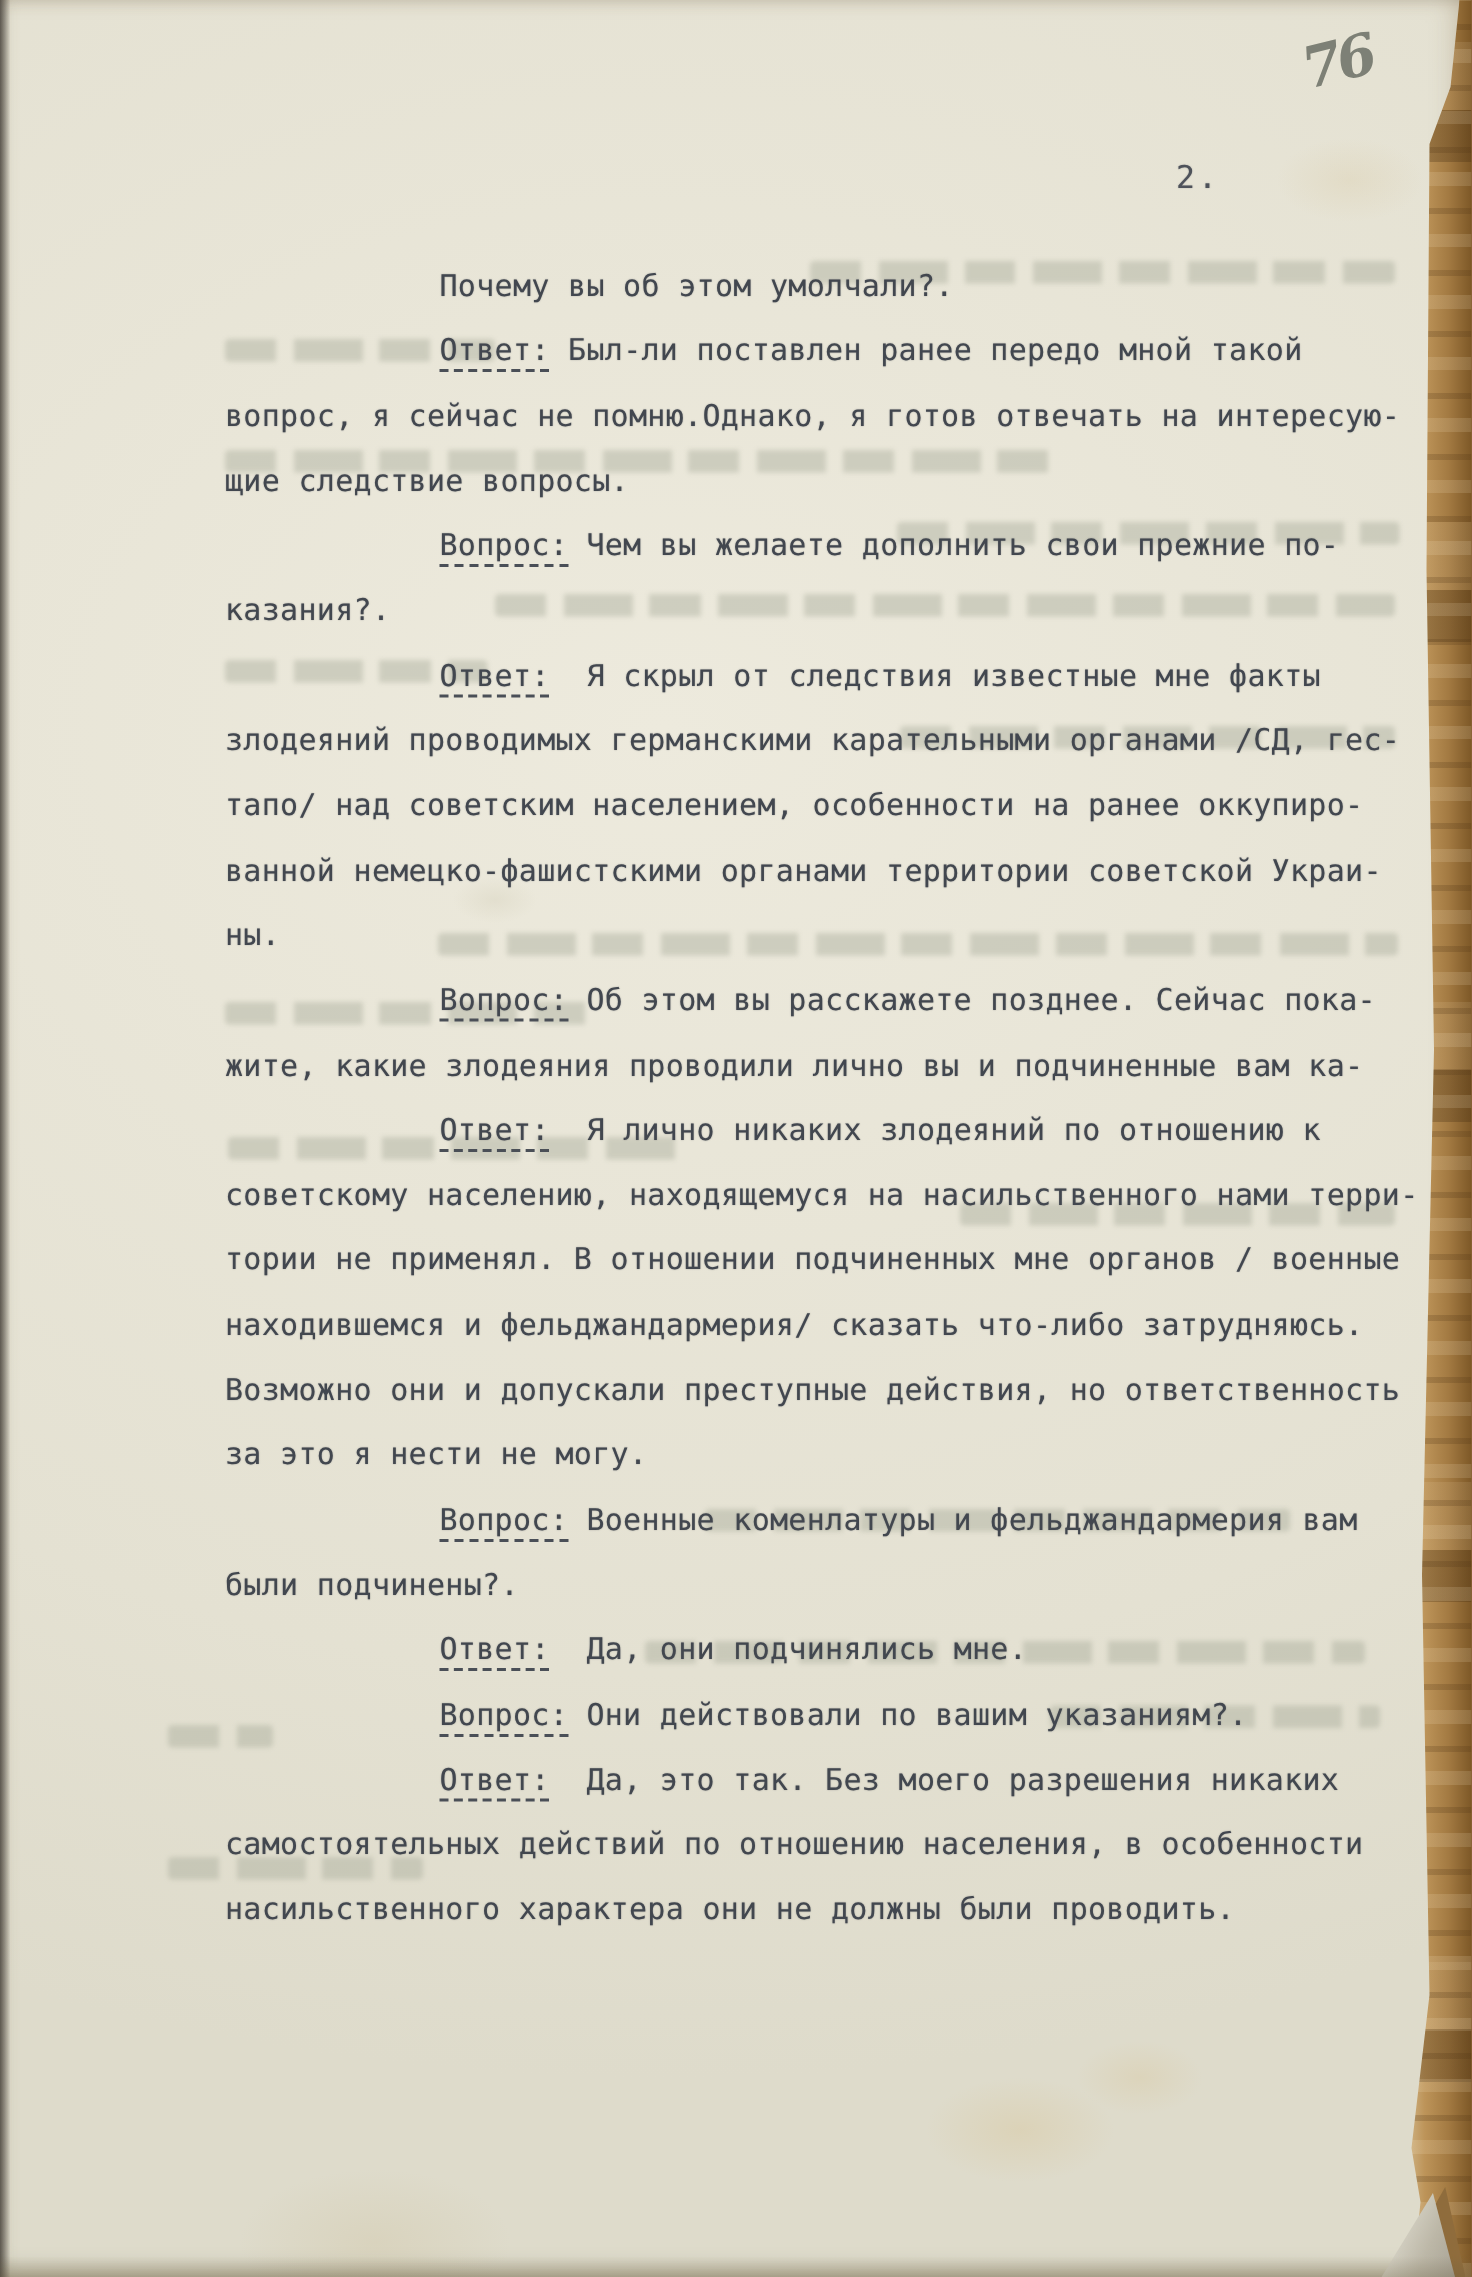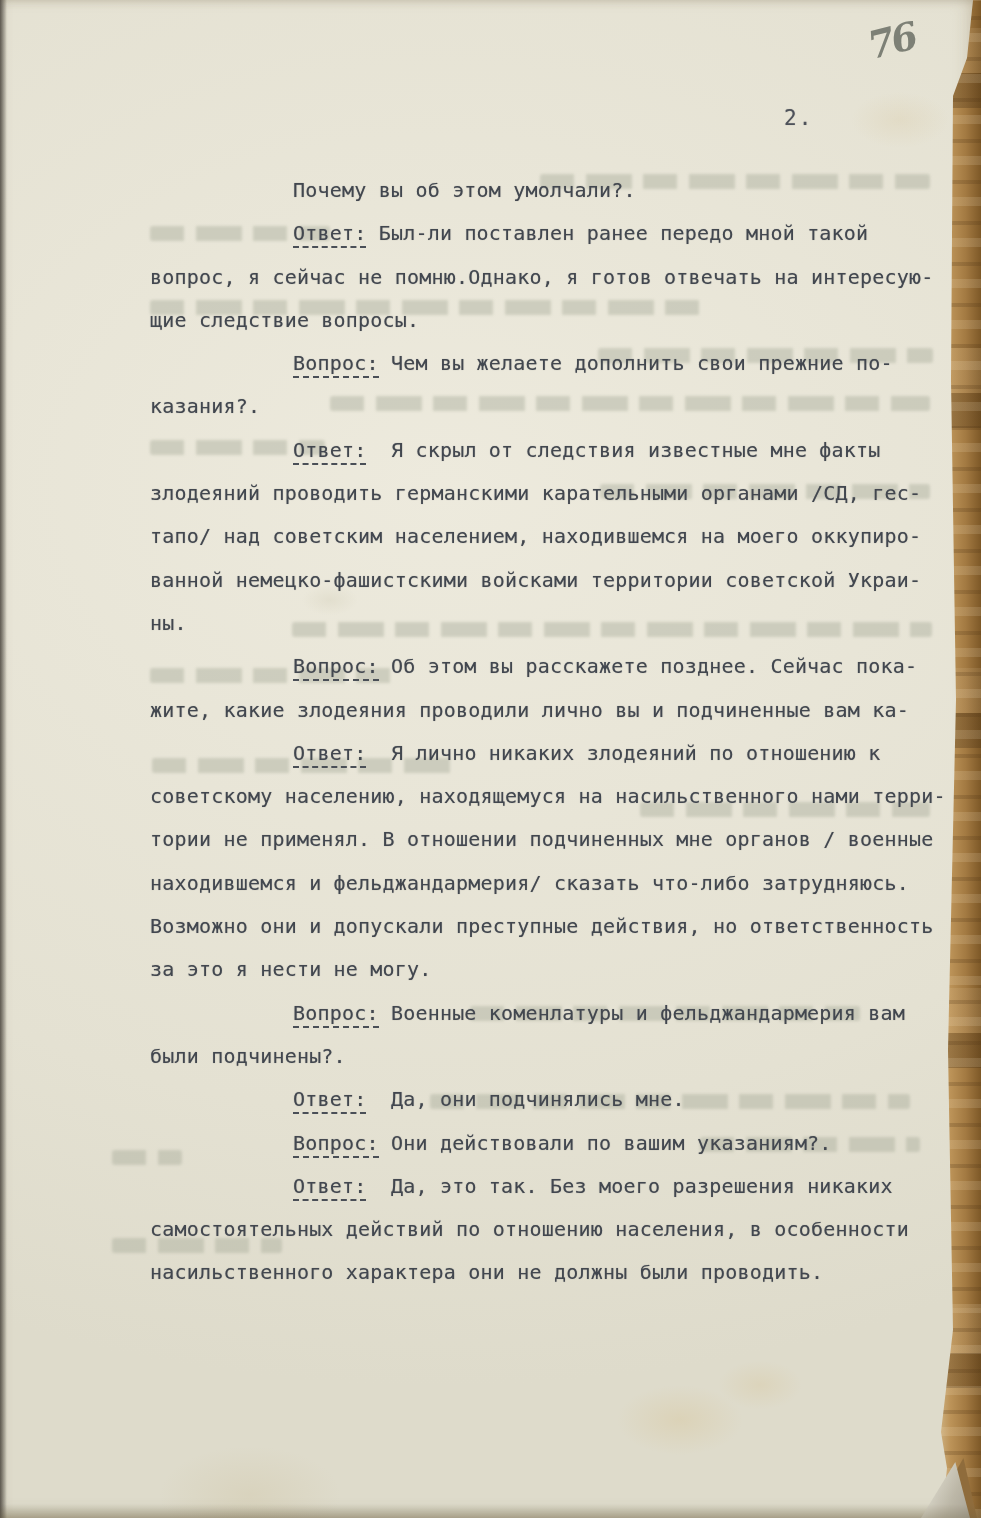--- a/index.html
+++ b/index.html
@@ -144,23 +144,23 @@
         <div class="line first"><span class="qa">Ответ:</span> Был-ли поставлен ранее передо мной такой</div>
         <div class="line">вопрос, я сейчас не помню.Однако, я готов отвечать на интересую-</div>
         <div class="line">щие следствие вопросы.</div>
       </div>
       <div>
         <div class="line first"><span class="qa">Вопрос:</span> Чем вы желаете дополнить свои прежние по-</div>
         <div class="line">казания?.</div>
       </div>
       <div>
         <div class="line first"><span class="qa">Ответ:</span>  Я скрыл от следствия известные мне факты</div>
-        <div class="line">злодеяний проводить германскими карательными органами /СД, гес-</div>
-        <div class="line">тапо/ над советским населением, находившемся на моего оккупиро-</div>
-        <div class="line">ванной немецко-фашистскими войсками территории советской Украи-</div>
+        <div class="line">злодеяний проводимых германскими карательными органами /СД, гес-</div>
+        <div class="line">тапо/ над советским населением, особенности на ранее оккупиро-</div>
+        <div class="line">ванной немецко-фашистскими органами территории советской Украи-</div>
         <div class="line">ны.</div>
       </div>
       <div>
         <div class="line first"><span class="qa">Вопрос:</span> Об этом вы расскажете позднее. Сейчас пока-</div>
         <div class="line">жите, какие злодеяния проводили лично вы и подчиненные вам ка-</div>
       </div>
       <div>
         <div class="line first"><span class="qa">Ответ:</span>  Я лично никаких злодеяний по отношению к</div>
         <div class="line">советскому населению, находящемуся на насильственного нами терри-</div>
         <div class="line">тории не применял. В отношении подчиненных мне органов / военные</div>

